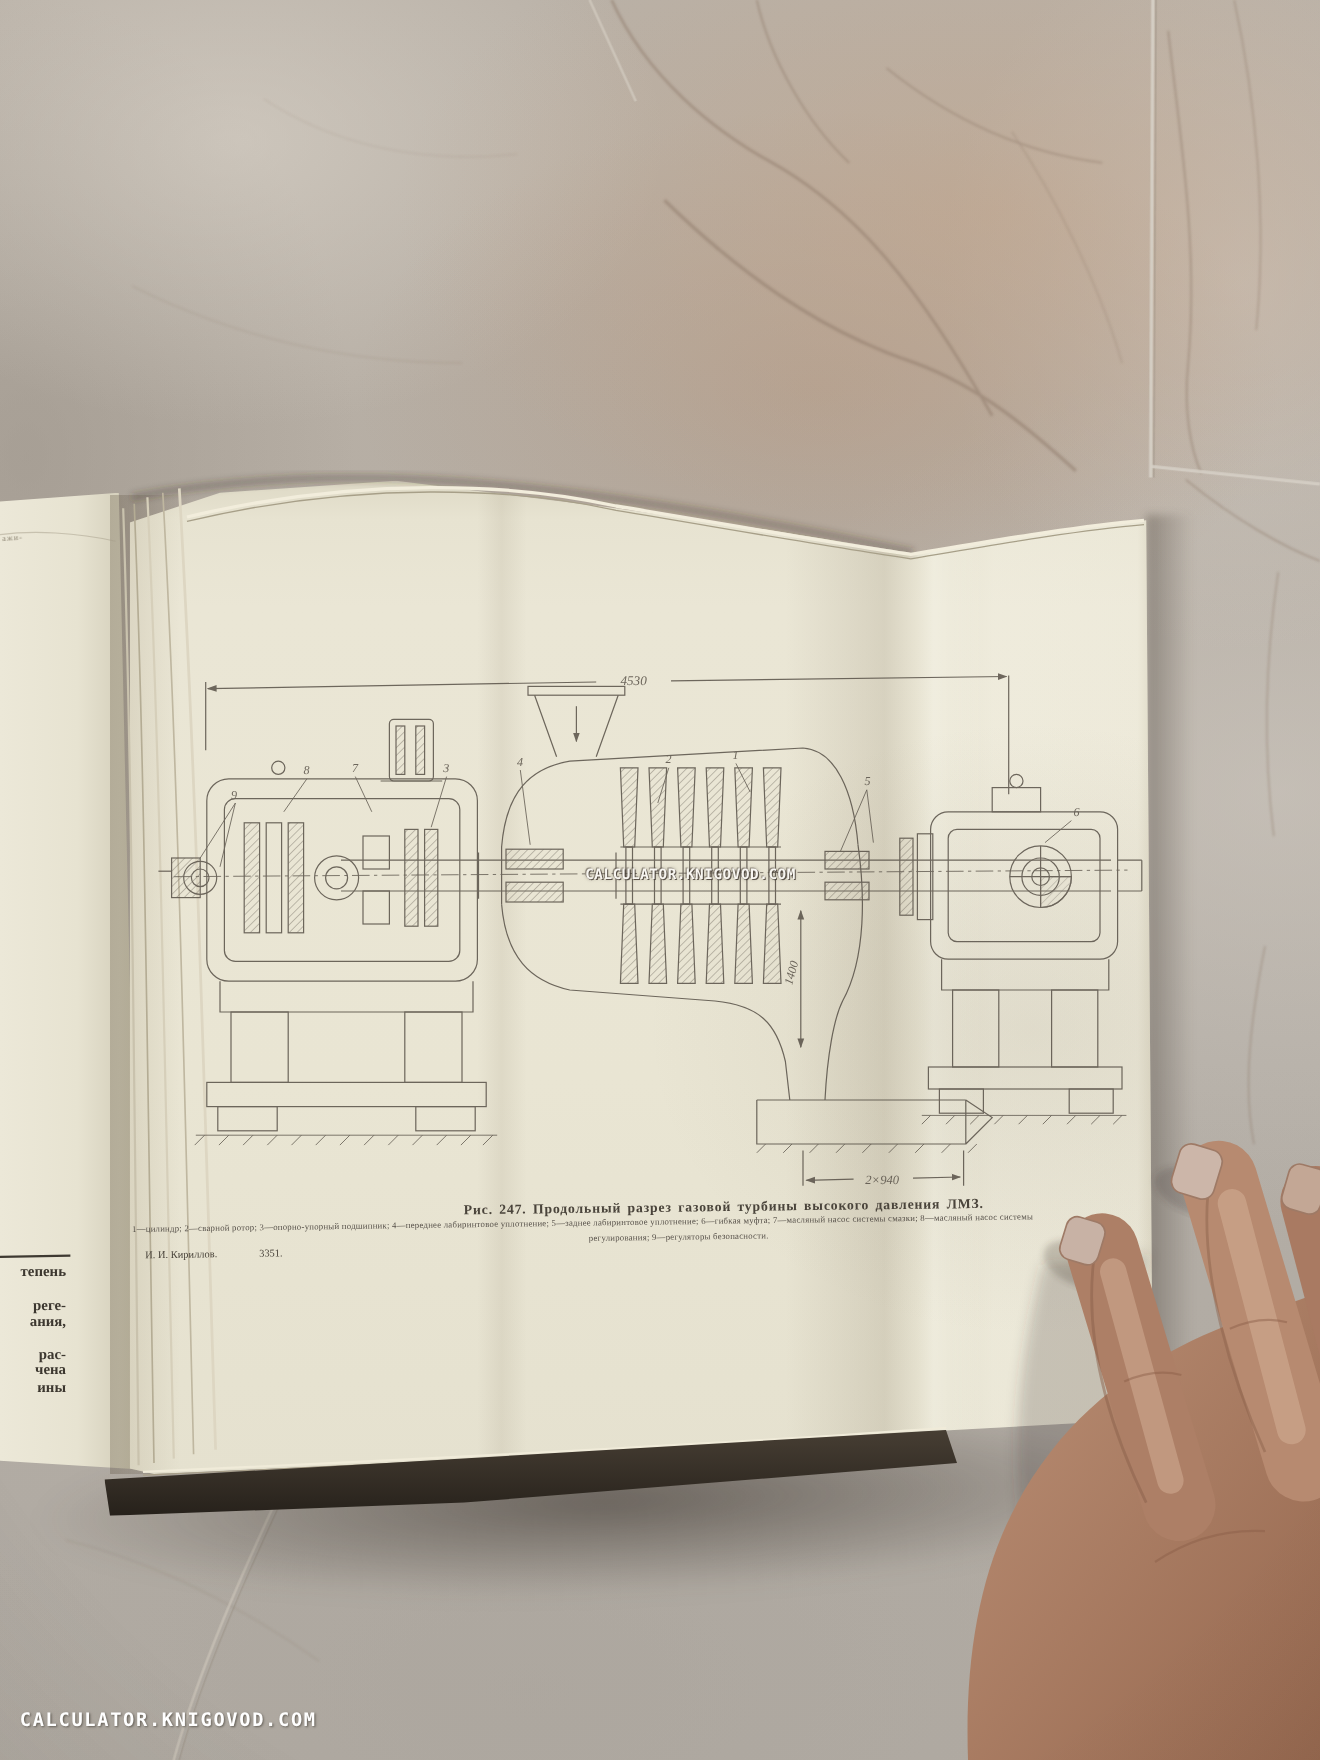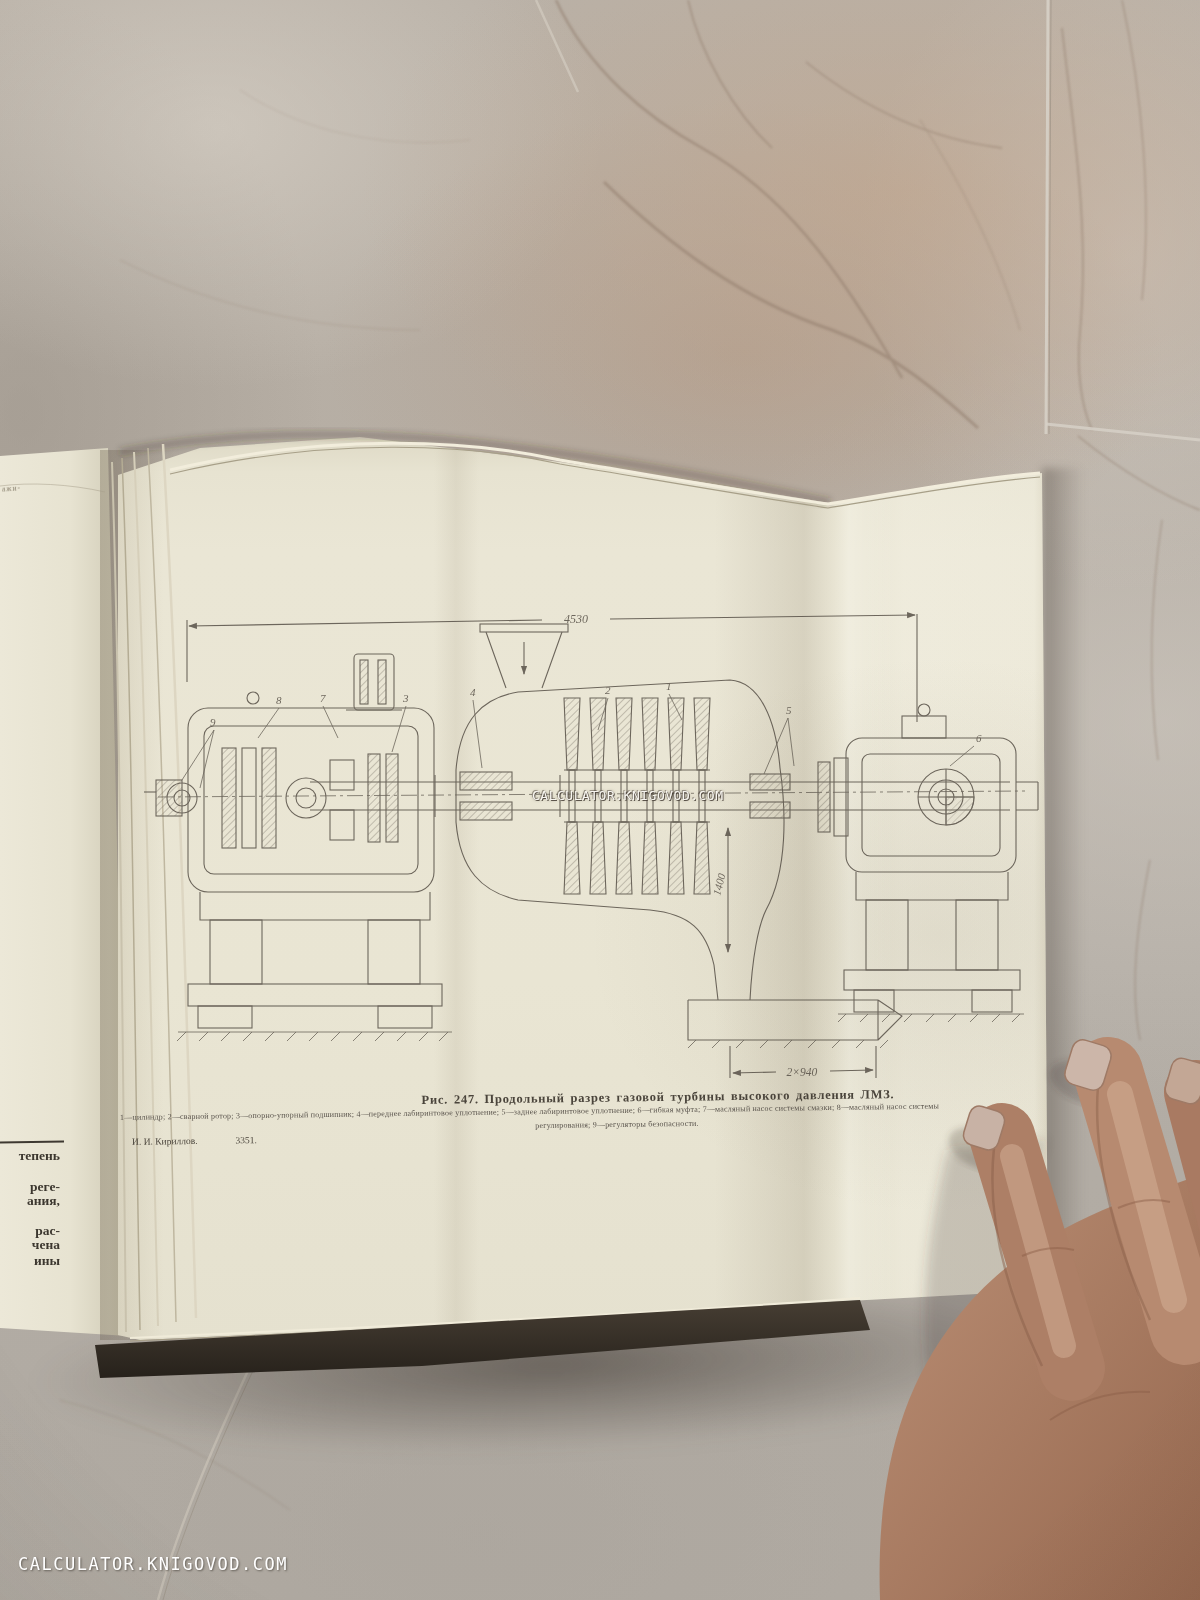--- a/index.html
+++ b/index.html
@@ -47,21 +47,21 @@
   .legend2{left:452px;top:1120px;width:330px;font-size:8px;color:#57514a;
     text-align:center;letter-spacing:.2px;transform:rotate(-.8deg);}
   .authorline{left:132px;top:1136px;font-size:9.5px;color:#4a443b;transform:rotate(-.8deg);}
   .authorline .code{margin-left:38px;}
   
   .lp-top{left:2px;top:36px;font-size:7.5px;color:#8b8371;transform:rotate(-4deg);
     filter:blur(.4px);letter-spacing:1px;}
   .lp-rule{left:0;top:693px;width:64px;height:2px;background:#3e3931;transform:rotate(-1deg);}
   .lp-frag{left:0;width:60px;text-align:right;font-size:13.5px;font-weight:bold;color:#3c372f;}
   
-  .wm{font-family:"DejaVu Sans Mono","Liberation Mono",monospace;font-weight:normal;}
+  .wm{font-family:"DejaVu Sans Mono","Liberation Mono",monospace;font-weight:bold;}
   .wm-center{left:532px;top:788px;font-size:13px;color:#f8f6f1;letter-spacing:.5px;
     text-shadow:1px 1px 0 rgba(70,62,54,.85),-1px -1px 0 rgba(70,62,54,.45),0 0 3px rgba(70,62,54,.6);}
   .wm-bottom{left:18px;top:1554px;font-size:17px;color:#ffffff;letter-spacing:1.5px;
     text-shadow:1px 1px 2px rgba(60,55,48,.65);}
   .vignette{left:0;top:0;width:1200px;height:1600px;pointer-events:none;
     background:radial-gradient(120% 115% at 50% 42%, rgba(0,0,0,0) 55%, rgba(45,38,30,.22) 100%);}
   svg text{font-family:"Liberation Serif","DejaVu Serif",serif;}
 </style>
 </head>
 <body>

